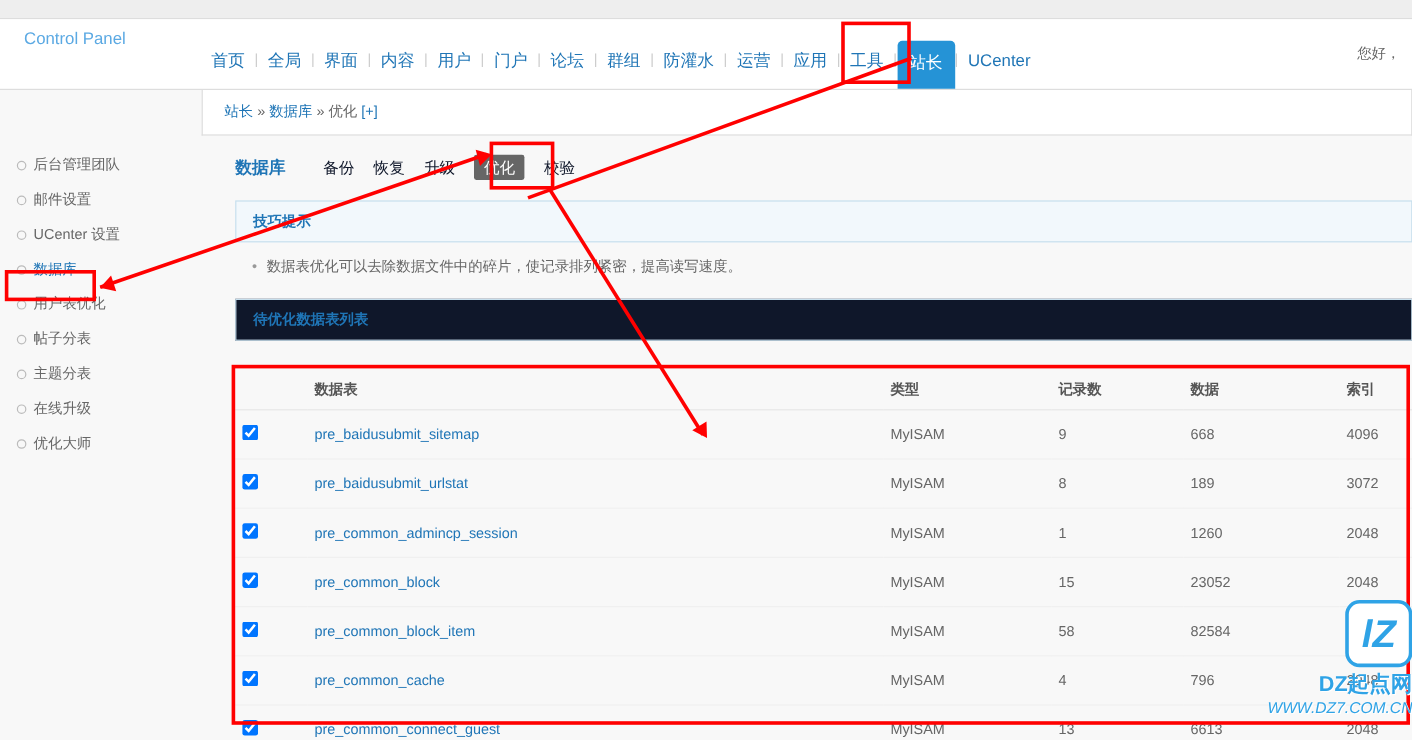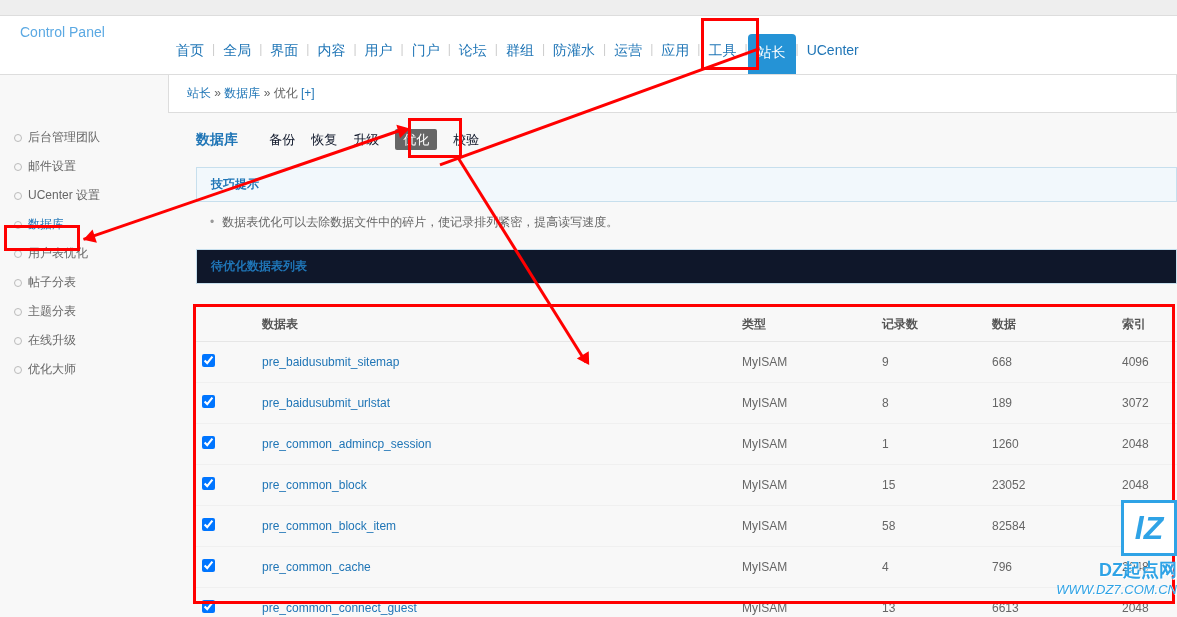--- a/index.html
+++ b/index.html
@@ -44,21 +44,21 @@
 .col-rows{width:110px}
 .col-data{width:130px}
 
 
 .annot{position:absolute;border:3px solid red;pointer-events:none}
 .arrow-line{position:absolute;background:red;transform-origin:0 0;height:3px;pointer-events:none}
 .arrow-head{position:absolute;width:0;height:0;border-left:12px solid red;border-top:7px solid transparent;border-bottom:7px solid transparent;pointer-events:none}
 
 
 .wm{position:absolute;right:0;bottom:20px;text-align:right}
-.wm-badge{width:56px;height:56px;background:#fff;border:3px solid #2FA3E6;border-radius:0;display:inline-flex;align-items:center;justify-content:center;font-size:32px;font-weight:bold;color:#2FA3E6;font-style:italic}
+.wm-badge{width:56px;height:56px;background:#fff;border:3px solid #2FA3E6;border-radius:12px;display:inline-flex;align-items:center;justify-content:center;font-size:32px;font-weight:bold;color:#2FA3E6;font-style:italic}
 .wm-text{color:#2FA3E6;font-size:18px;font-weight:bold;text-shadow:1px 1px 0 #fff;margin-top:2px}
 .wm-url{color:#2FA3E6;font-size:13px;font-style:italic;text-shadow:1px 1px 0 #fff}
 </style>
 </head>
 <body>
 
 <div class="topbar"></div>
 
 <div class="header">
   <div class="logo-area">
@@ -86,20 +86,21 @@
       <a>运营</a>
       <span class="sep">|</span>
       <a>应用</a>
       <span class="sep">|</span>
       <a>工具</a>
       <span class="sep">|</span>
       <a class="active">站长</a>
       <span class="sep">|</span>
       <a>UCenter</a>
     </div>
+  <div class="greet">您好，</div>
 </div>
 
 <div class="breadcrumb">
   <a>站长</a><span> » </span><a>数据库</a><span> » </span><span>优化</span><a class="plus">  [+]</a>
 </div>
 
 <div class="wrap">
   <div class="sidebar">
     <ul id="sidebar-list">
         <li><a>后台管理团队</a></li>

